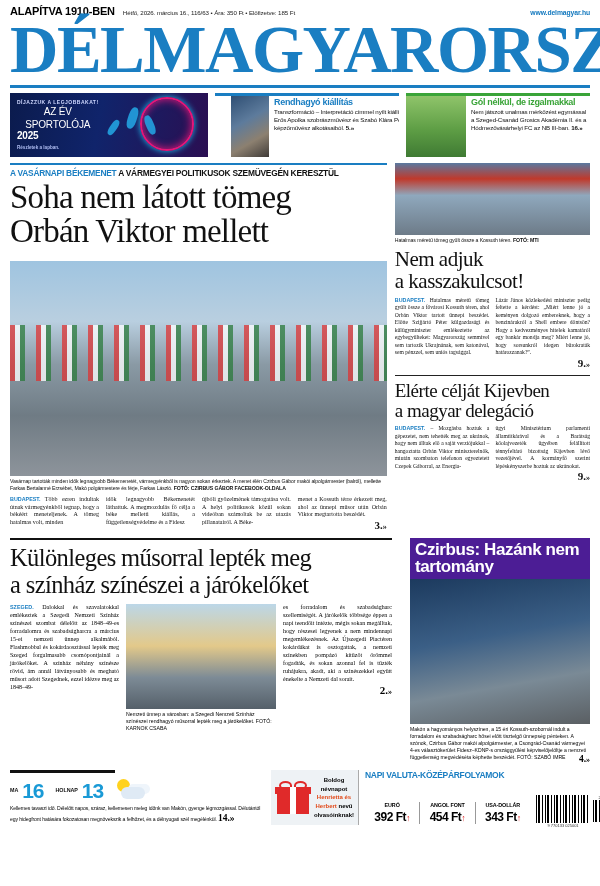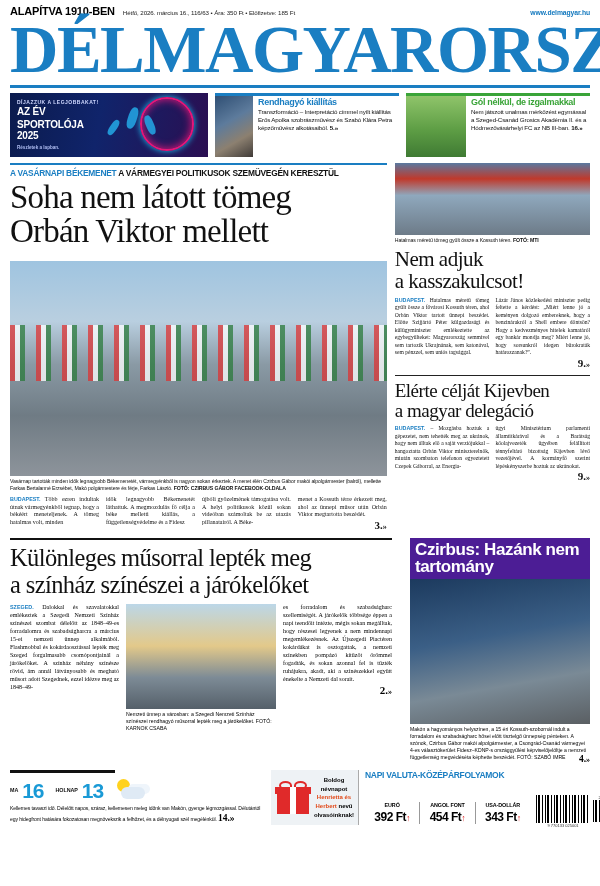--- a/index.html
+++ b/index.html
@@ -49,21 +49,21 @@
   .promostrip { display: flex; gap: 7px; height: 64px; margin-bottom: 6px; }
   .promo { flex: 1; position: relative; overflow: hidden; }
 
   .promo-sport {
     background: linear-gradient(100deg,#0b1b4d 0%, #10246b 45%, #2b0f52 100%);
     display: flex; align-items: center; padding: 6px 7px; color: #fff;
     position: relative;
   }
   .promo-sport .ps-txt { position: relative; z-index: 2; }
   .ps-kicker { font-size: 5px; letter-spacing: 0.5px; font-weight: bold; color:#cfd8ff; }
-  .ps-title { font-size: 10px; font-weight: bold; line-height: 1.02; margin-top: 2px; letter-spacing:-0.2px;}
+  .ps-title { font-size: 10px; font-weight: normal; line-height: 1.02; margin-top: 2px; letter-spacing:-0.2px;text-align:center;}
   .ps-year { font-size: 10px; font-weight: bold; letter-spacing:-0.2px;}
   .ps-sub { font-size: 4.6px; margin-top: 4px; color: #aebcf0; font-weight: bold;}
   .ps-ring {
     position: absolute; right: 14px; top: 4px; width: 54px; height: 54px;
     border-radius: 50%;
     border: 2px solid #e5177a;
     box-shadow: 0 0 8px #e5177a inset, 0 0 6px #1bc7f5;
     z-index: 1;
   }
   .ps-fig { position:absolute; background:#23a9e8; border-radius:40%; z-index:1; opacity:.85;}
@@ -240,21 +240,21 @@
         <div class="ps-title">AZ ÉV</div>
         <div class="ps-title">SPORTOLÓJA</div>
         <div class="ps-year">2025</div>
         <div class="ps-sub">Részletek a lapban.</div>
       </div>
     </div>
 
     <div class="promo promo-news">
       <div style="width:100%;">
         <div class="topline" style="background:#1a7ec2;"></div>
-        <div class="pn-inner" style="height:61px;">
+        <div class="pn-inner" style="height:61px;margin-left:16px;">
           <div class="pn-photo ph statuephoto"></div>
           <div class="pn-text">
             <div class="pn-title" style="color:#1a7ec2;">Rendhagyó kiállítás</div>
             <div class="pn-body"><span>Transzformáció – Interpretáció címmel nyílt kiállítás Erős Apolka szobrászművész és Szabó Klára Petra képzőművész alkotásaiból.</span> <span class="pn-page">5.»</span></div>
           </div>
         </div>
       </div>
     </div>
 
     <div class="promo promo-news">

